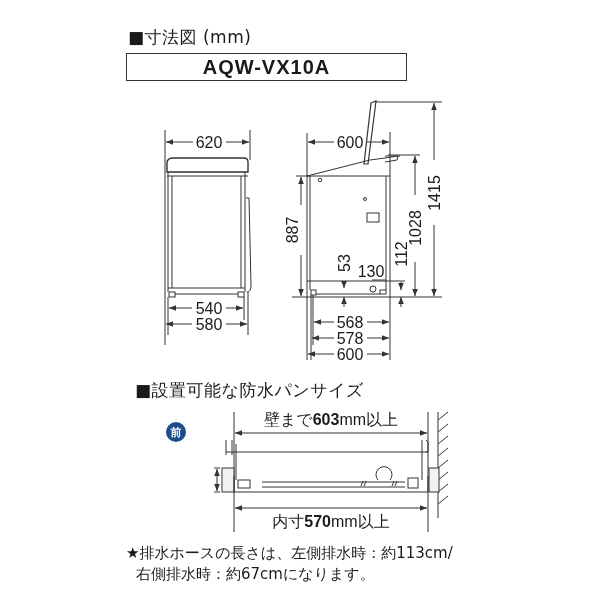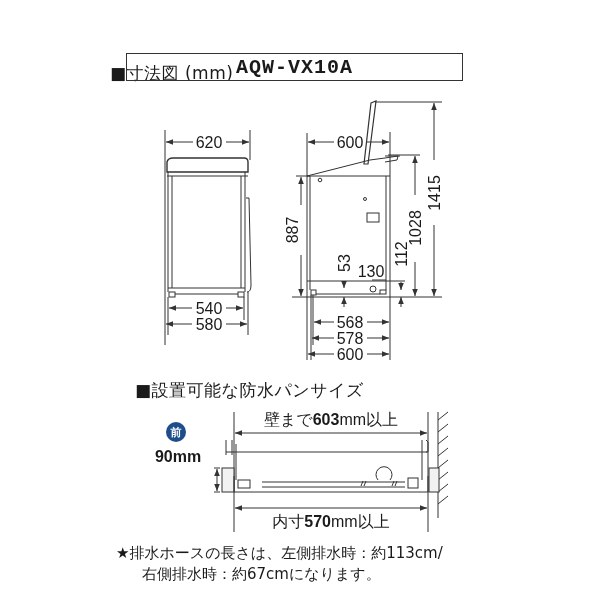--- a/index.html
+++ b/index.html
@@ -1,36 +1,36 @@
 <!DOCTYPE html>
 <html><head>
 <meta charset="utf-8">
 <style>
   html, body { margin:0; padding:0; background:#ffffff; }
   body { width:600px; height:600px; position:relative; overflow:hidden;
          font-family:"DejaVu Sans","Liberation Sans",sans-serif; color:#1a1a1a; }
   .abs { position:absolute; }
   .sec-title { font-size:17px; line-height:20px; white-space:nowrap; letter-spacing:0.5px; }
-  .model-box { left:126px; top:53px; width:337px; height:28px; border:1.5px solid #333;
+  .model-box { left:126px; top:53px; width:281px; height:28px; border:1.5px solid #333;
                box-sizing:border-box; display:flex; align-items:center; justify-content:center;
-               font-family:Liberation Mono, monospace; font-weight:bold; font-size:20px; letter-spacing:1px; }
+               font-family:Liberation Sans, sans-serif; font-weight:bold; font-size:20px; letter-spacing:1px; }
   svg.diagram { position:absolute; left:0; top:0; }
   svg text { font-family:"Liberation Sans",sans-serif; fill:#1a1a1a; }
   .dim { font-size:16px; }
   .note { font-size:15px; line-height:20px; white-space:nowrap; }
   .front-badge { left:166px; top:422px; width:20px; height:20px; border-radius:50%;
                  background:#1e4d8c; color:#fff; font-size:11px; font-weight:bold;
                  display:flex; align-items:center; justify-content:center; }
   .depth-label { left:128px; top:447px; width:100px; text-align:center; font-size:16px; line-height:19px; }
   .depth-label b { font-family:"Liberation Sans",sans-serif; }
 </style>
 </head>
 <body>
 
-<div class="abs sec-title" style="left:110px; top:27px;margin-top:36px;">■寸法図 (mm)</div>
+<div class="abs sec-title" style="left:128px; top:27px;">■寸法図 (mm)</div>
 
 <div class="abs model-box">
   <span>AQW-VX10A</span>
 </div>
 
 <svg class="diagram" width="600" height="600" viewBox="0 0 600 600">
   <defs>
     <marker id="arr" viewBox="0 0 10 10" refX="10" refY="5" markerWidth="7" markerHeight="7" orient="auto-start-reverse">
       <path d="M0,1 L10,5 L0,9 z" fill="#333"></path>
     </marker>
@@ -202,17 +202,16 @@
   </text>
 </svg>
 
 <div class="abs sec-title" style="left:135px; top:380px;">■設置可能な防水パンサイズ</div>
 
 <div class="abs front-badge">
   <span>前</span>
 </div>
 
 <div class="abs depth-label">
-  <div style="font-weight:bold;"><b>90mm</b></div>
 </div>
 
-<div class="abs note" style="left:116px; top:543px;">★排水ホースの長さは、左側排水時：約113cm/</div>
-<div class="abs note" style="left:142px; top:564px;text-align:right;">右側排水時：約67cmになります。</div>
+<div class="abs note" style="left:126px; top:543px;">★排水ホースの長さは、左側排水時：約113cm/</div>
+<div class="abs note" style="left:136px; top:564px;text-align:right;">右側排水時：約67cmになります。</div>
 
 </body></html>

